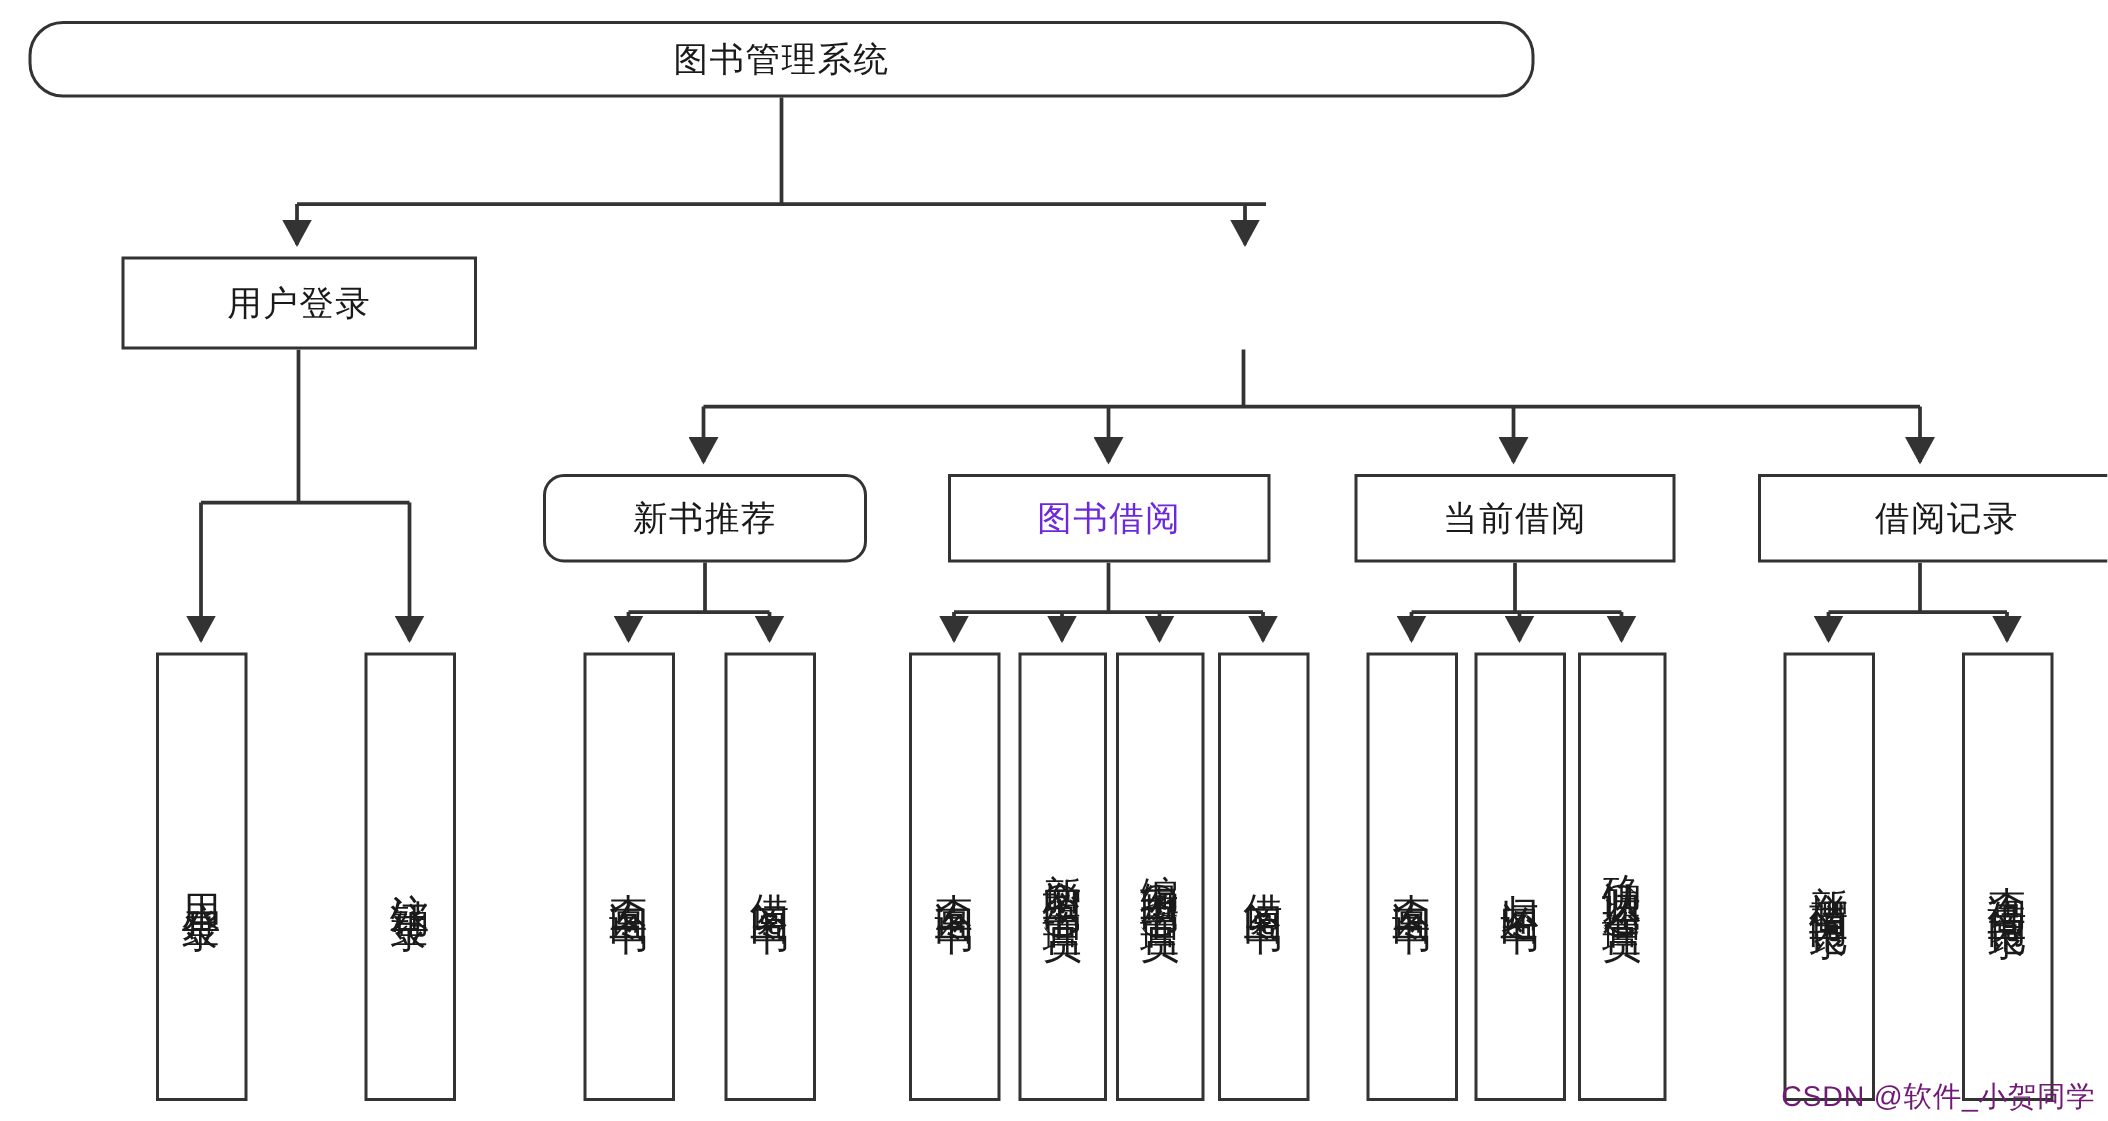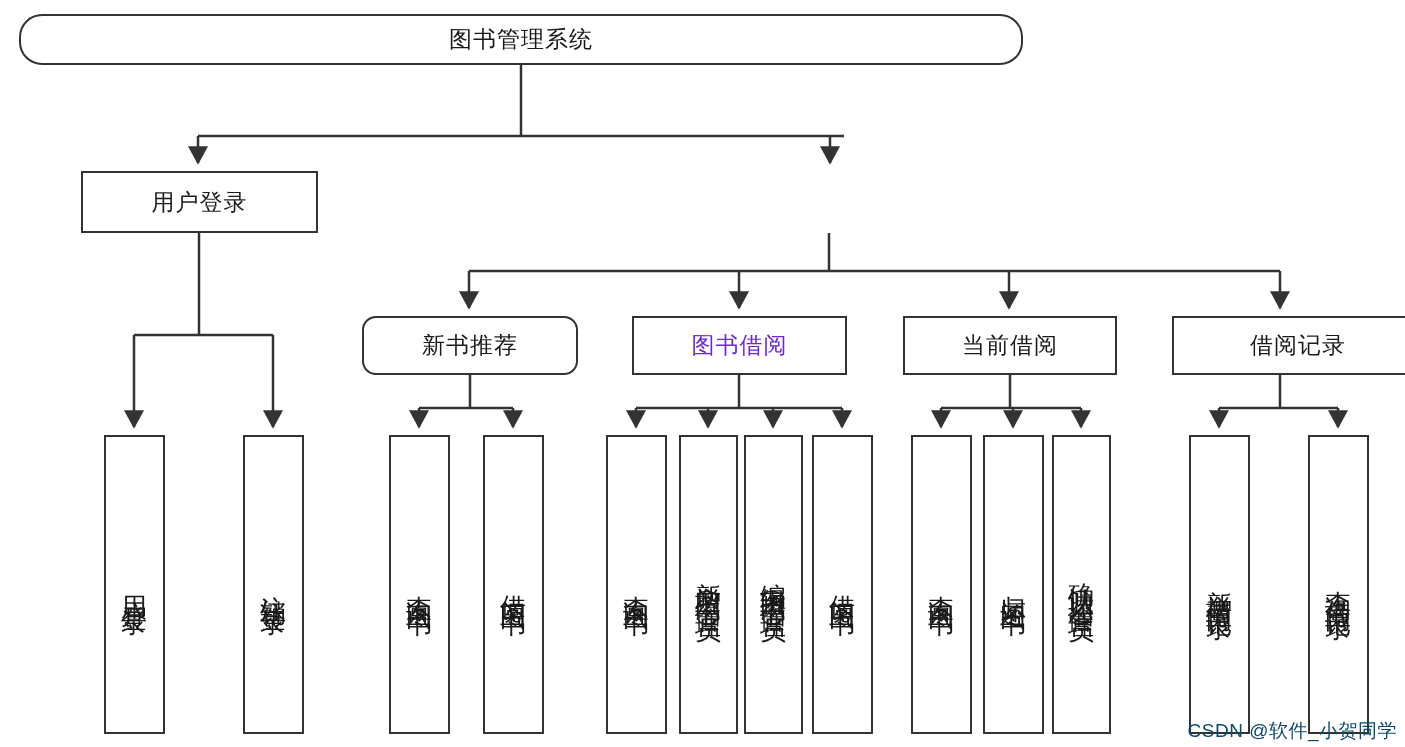--- a/index.html
+++ b/index.html
@@ -131,15 +131,15 @@
   <div class="node node-v" style="left: 606px; top: 435px; width: 61px; height: 299px; border-color: rgb(51, 51, 51); background: rgb(255, 255, 255); color: rgb(26, 26, 26);">查询图书</div>
   <div class="node node-v" style="left: 679px; top: 435px; width: 59px; height: 299px; border-color: rgb(51, 51, 51); background: rgb(255, 255, 255); color: rgb(26, 26, 26);">新增图书（管理员）</div>
   <div class="node node-v" style="left: 744px; top: 435px; width: 59px; height: 299px; border-color: rgb(51, 51, 51); background: rgb(255, 255, 255); color: rgb(26, 26, 26);">编辑图书（管理员）</div>
   <div class="node node-v" style="left: 812px; top: 435px; width: 61px; height: 299px; border-color: rgb(51, 51, 51); background: rgb(255, 255, 255); color: rgb(26, 26, 26);">借阅图书</div>
   <div class="node node-v" style="left: 911px; top: 435px; width: 61px; height: 299px; border-color: rgb(51, 51, 51); background: rgb(255, 255, 255); color: rgb(26, 26, 26);">查询图书</div>
   <div class="node node-v" style="left: 983px; top: 435px; width: 61px; height: 299px; border-color: rgb(51, 51, 51); background: rgb(255, 255, 255); color: rgb(26, 26, 26);">归还图书</div>
   <div class="node node-v" style="left: 1052px; top: 435px; width: 59px; height: 299px; border-color: rgb(51, 51, 51); background: rgb(255, 255, 255); color: rgb(26, 26, 26);">确认归还（管理员）</div>
   <div class="node node-v" style="left: 1189px; top: 435px; width: 61px; height: 299px; border-color: rgb(51, 51, 51); background: rgb(255, 255, 255); color: rgb(26, 26, 26);">新增借阅记录</div>
   <div class="node node-v" style="left: 1308px; top: 435px; width: 61px; height: 299px; border-color: rgb(51, 51, 51); background: rgb(255, 255, 255); color: rgb(26, 26, 26);">查询借阅记录</div>
 
-  <div class="watermark" style="color: #0c4a6e; text-align: right;">CSDN @软件_小贺同学</div>
+  <div class="watermark" style="color: #701a75; text-align: right;">CSDN @软件_小贺同学</div>
 
 </div>
 
 </body></html>

